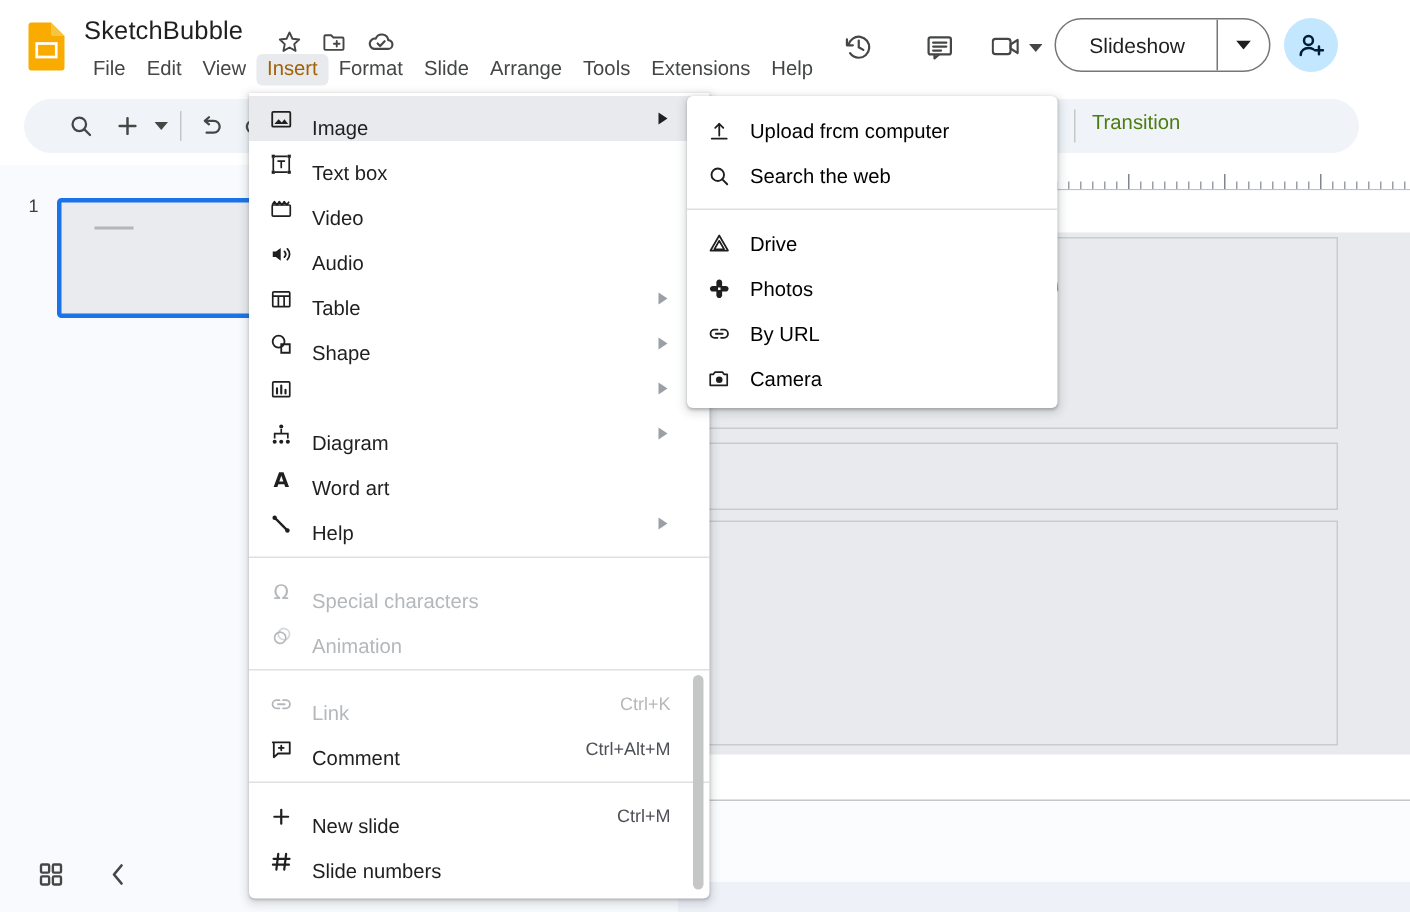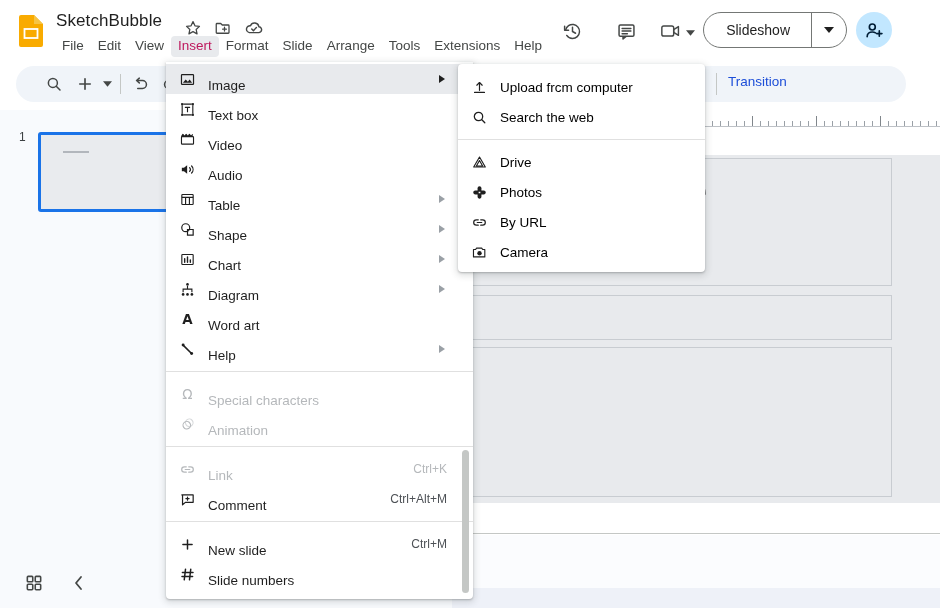--- a/index.html
+++ b/index.html
@@ -31,21 +31,21 @@
   .ti-star { left: 182px; }
   .ti-folder { left: 212px; }
   .ti-cloud { left: 243px; }
 
   .menubar { position: absolute; left: 55px; top: 36px; height: 21px; display: flex; align-items: center; }
   .menubar .mi {
     font-size: 13.5px; color: #444746;
     padding: 2px 7px 3px 7px; border-radius: 4px; cursor: pointer;
     line-height: 16px; white-space: nowrap;
   }
-  .menubar .mi.active { background: #e8eaed; color: #be185d; font-weight: 500; }
+  .menubar .mi.active { background: #e8eaed; color: #a16207; font-weight: 500; }
 
   
   .tb-right { position: absolute; right: 0; top: 0; height: 62px; }
   .rt-btn {
     position: absolute; top: 14px; width: 34px; height: 34px; border-radius: 50%;
     display: flex; align-items: center; justify-content: center; cursor: pointer; color: #444746;
   }
   .rt-hist  { right: 313px; }
   .rt-comm  { right: 259px; }
   .rt-meet  { right: 201px; width: 46px; }
@@ -78,21 +78,21 @@
     color: #444746; cursor: pointer;
   }
   .tp-search { left: 26px; width: 24px; }
   .tp-plus   { left: 58px; width: 22px; }
   .tp-pcaret { left: 83px; width: 16px; }
   .tp-sep    { position: absolute; left: 104px; top: 8px; width: 1px; height: 20px; background: #c4c7c5; }
   .tp-undo   { left: 112px; width: 24px; }
   .tp-redo   { left: 142px; width: 24px; }
   .tp-transition {
     position: absolute; left: 712px; top: 8px;
-    font-size: 13.5px; color: #1d4ed8; white-space: nowrap;
+    font-size: 13.5px; color: #4d7c0f; white-space: nowrap;
   }
   .tp-tsep { position: absolute; left: 700px; top: 7px; width: 1px; height: 22px; background: #c4c7c5; }
 
   
   .ruler {
     position: absolute; left: 452px; top: 110px; width: 488px; height: 17px;
     background: #ffffff; overflow: hidden;
   }
   .ruler-base { position: absolute; left: 0; bottom: 0; width: 488px; height: 1px; background: #bdc1c6; }
   .rtick { position: absolute; bottom: 1px; width: 1px; background: #9aa0a6; }
@@ -508,21 +508,20 @@
           <span class="mrow-lbl">Shape</span>
           <span class="mrow-arrow"></span>
         </div>
         <div class="mrow">
           <span class="mrow-ico">
             <svg width="17" height="17" viewBox="0 0 24 24" fill="none" stroke="currentColor" stroke-width="1.6">
               <rect x="4" y="5" width="16" height="14" rx="1"></rect>
               <path d="M8 16V11M12 16V8.5M16 16v-3.5" stroke-width="2" stroke-linecap="round"></path>
             </svg>
           </span>
-          <span class="mrow-lbl">Chart</span>
           <span class="mrow-arrow"></span>
         </div>
         <div class="mrow">
           <span class="mrow-ico">
             <svg width="17" height="17" viewBox="0 0 24 24" fill="none" stroke="currentColor" stroke-width="1.6">
               <circle cx="12" cy="4.8" r="1.9" fill="currentColor" stroke="none"></circle>
               <circle cx="5.8" cy="19" r="1.9" fill="currentColor" stroke="none"></circle>
               <circle cx="12" cy="19" r="1.9" fill="currentColor" stroke="none"></circle>
               <circle cx="18.2" cy="19" r="1.9" fill="currentColor" stroke="none"></circle>
               <path d="M12 7v4.5M5.8 16V11.5h12.4V16"></path>

